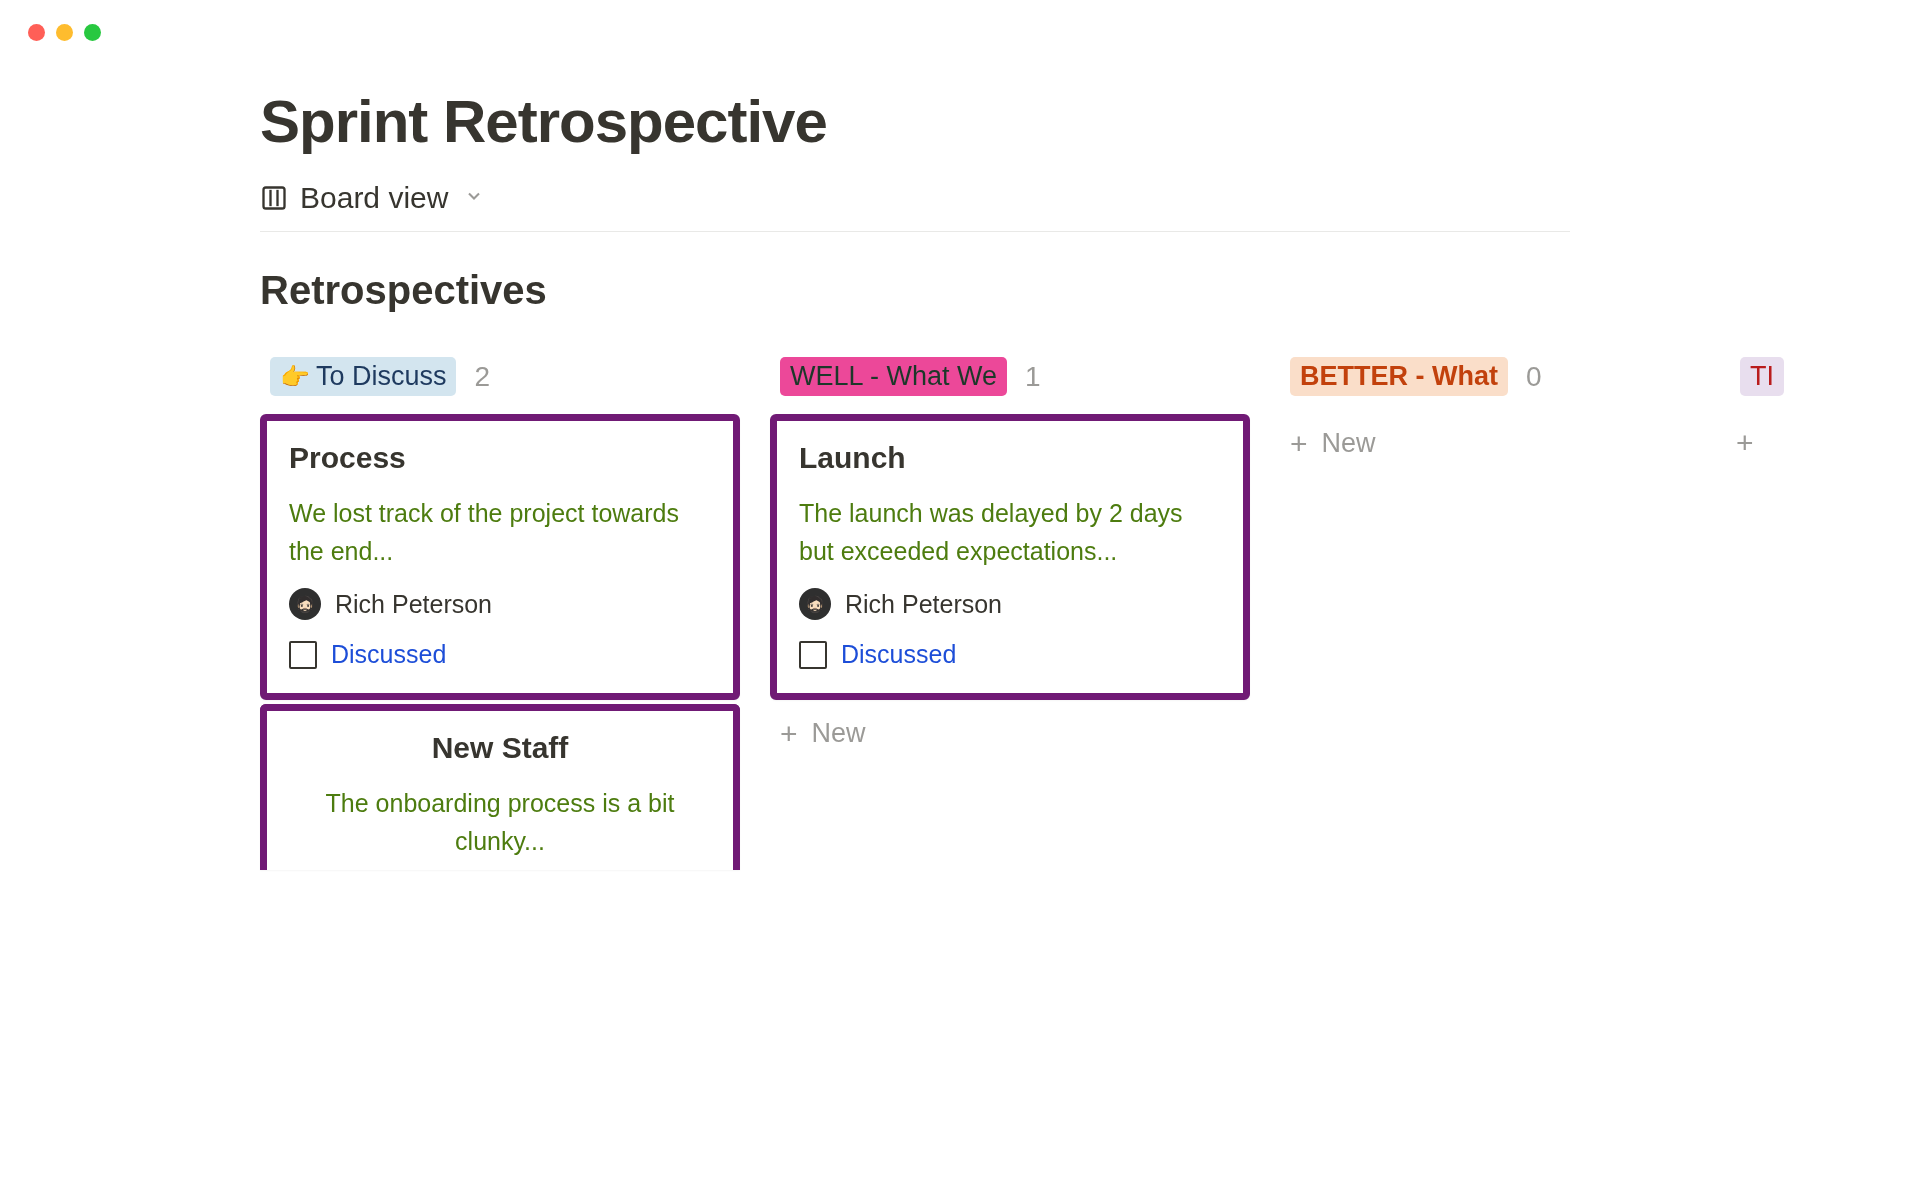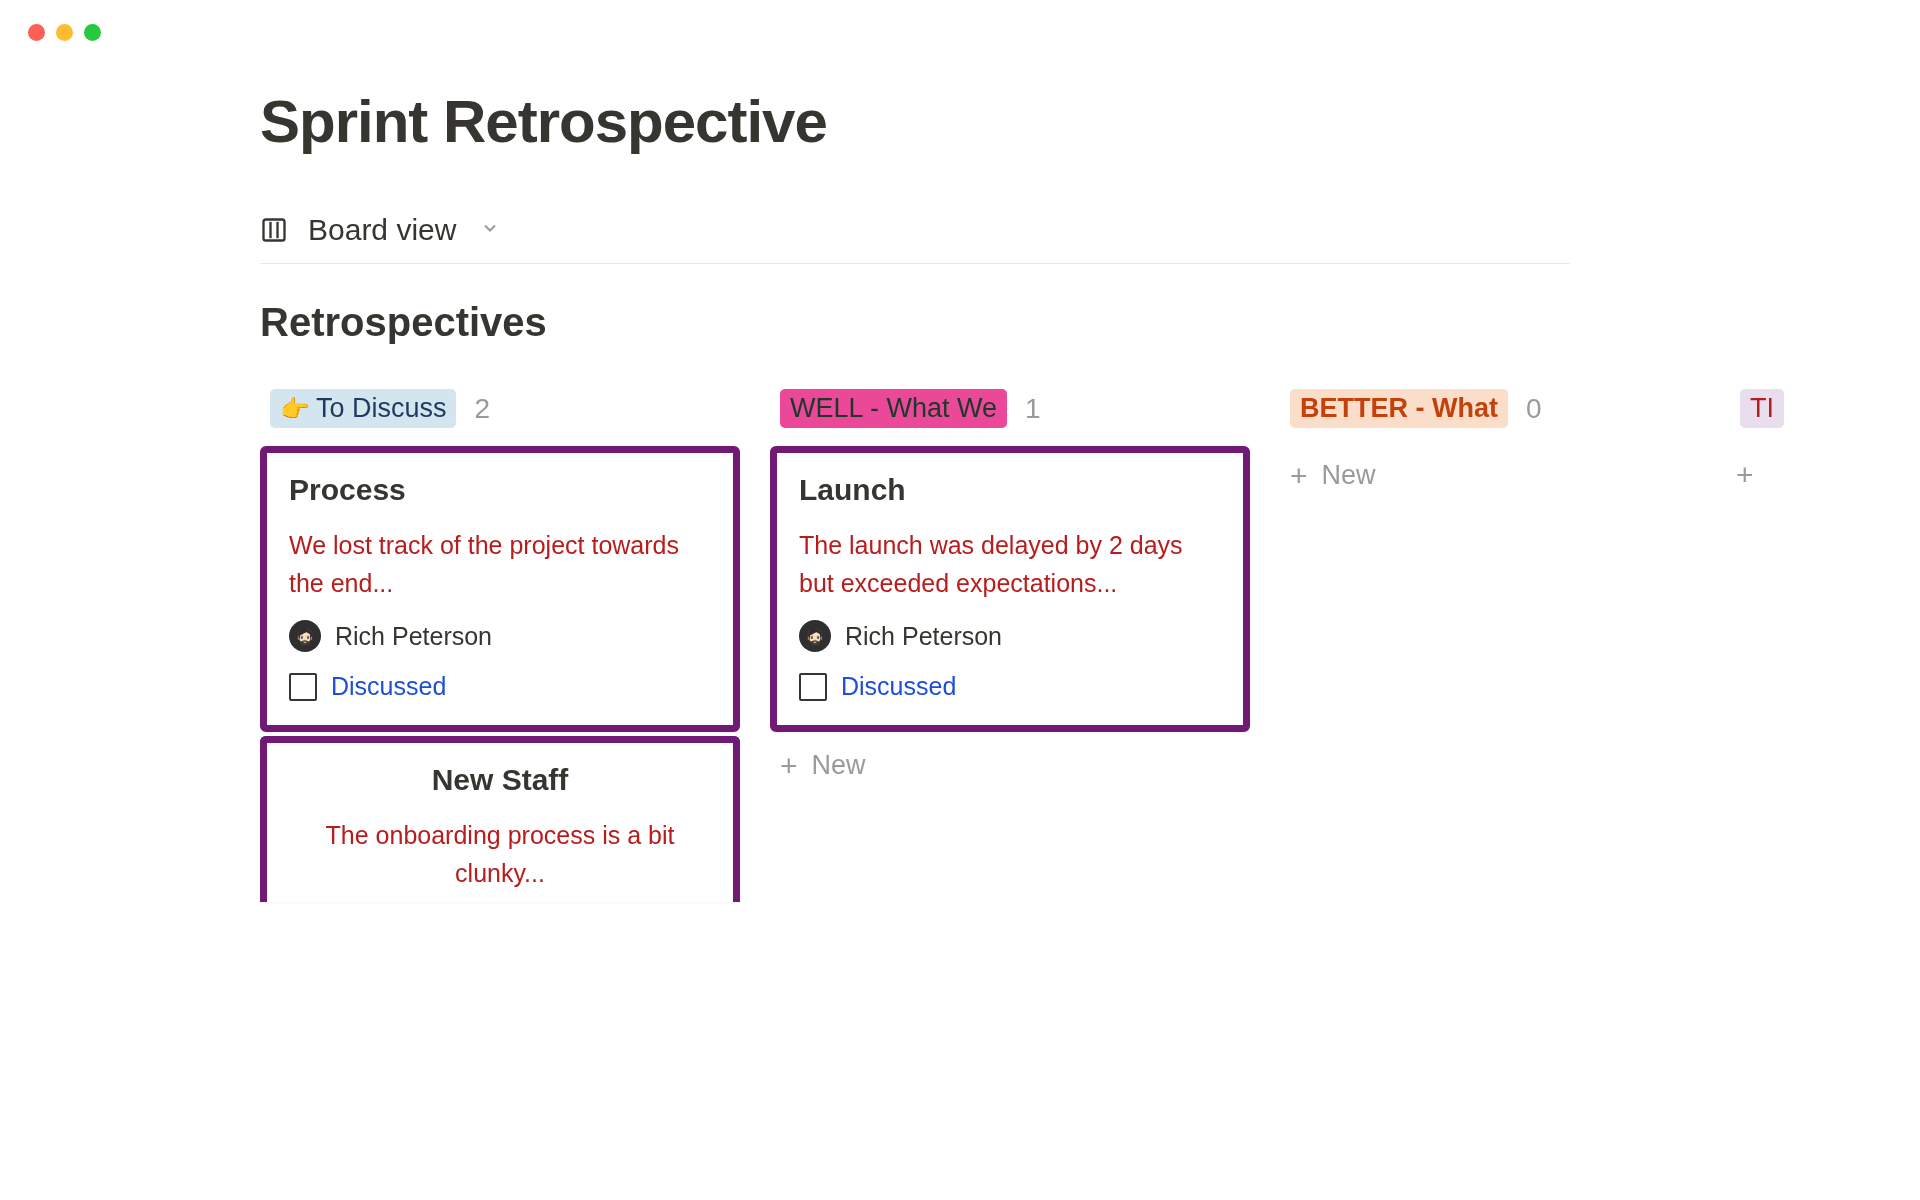--- a/index.html
+++ b/index.html
@@ -35,22 +35,22 @@
 .page-title {
   font-size: 60px;
   font-weight: 700;
   color: #37352f;
   letter-spacing: -1px;
   line-height: 1.1;
 }
 .view-switcher {
   display: flex;
   align-items: center;
-  gap: 20px;
-  margin-top: 58px;
+  gap: 12px;
+  margin-top: 26px;
   padding-bottom: 16px;
   text-align: right;
 }
 .board-icon {
   width: 28px;
   height: 28px;
   display: flex;
   align-items: center;
   justify-content: center;
 }
@@ -141,21 +141,21 @@
   box-shadow: 0 1px 2px rgba(15,15,15,0.04);
 }
 .card-title {
   font-size: 30px;
   font-weight: 600;
   color: #37352f;
   margin-bottom: 20px;
 }
 .card-body {
   font-size: 25px;
-  color: #b91c1c;
+  color: #4d7c0f;
   line-height: 1.5;
   margin-bottom: 18px;
   font-weight: 400;
 }
 .card-author {
   display: flex;
   align-items: center;
   gap: 14px;
   margin-bottom: 20px;
 }

